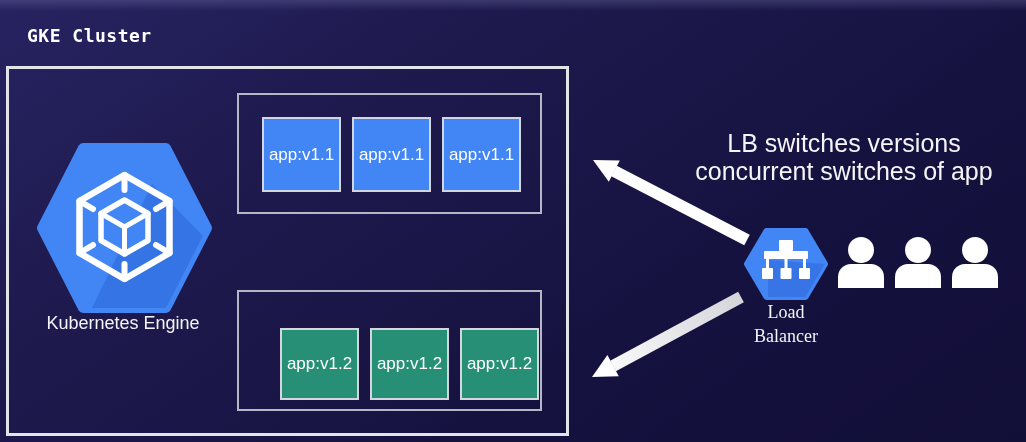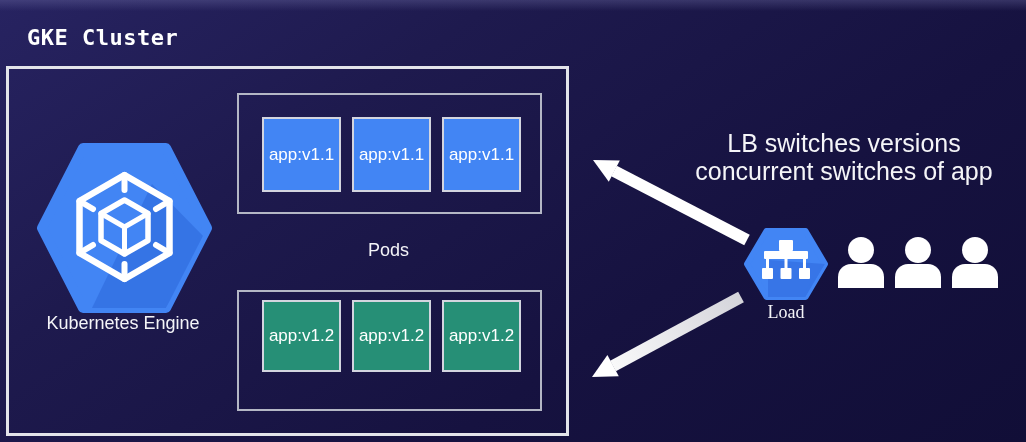--- a/index.html
+++ b/index.html
@@ -7,40 +7,40 @@
     position:relative;width:1026px;height:442px;overflow:hidden;
     font-family:"Liberation Sans",sans-serif;color:#ffffff;
     background:
       linear-gradient(180deg, rgba(125,125,180,0.30) 0px, rgba(125,125,180,0) 11px),
       linear-gradient(145deg,#272361 0%,#1e1a4e 30%,#161240 65%,#110e37 100%);
   }
   .abs{position:absolute;}
   .diagram-title{
     left:27px;top:25px;
     font-family:"DejaVu Sans Mono","Liberation Mono",monospace;
-    font-weight:700;font-size:22px;letter-spacing:.5px;color:#ffffff;
+    font-weight:700;font-size:18px;letter-spacing:.5px;color:#ffffff;
   }
   .cluster-box{
     left:6px;top:66px;width:557px;height:364px;
     border:3px solid #e3e4ea;
   }
   .pods-box{
     width:301px;height:117px;left:237px;
     border:2px solid #b4b7c5;
   }
   .pods-box-v11{top:93px;}
   .pods-box-v12{top:290px;}
   .pod{
     width:75px;height:71px;top:117px;
     border:2px solid #d3d5df;
     display:flex;align-items:center;justify-content:center;
     font-size:17px;color:#ffffff;
   }
   .pod-v11{background:#4285f4;}
-  .pod-v12{background:#268f76;top:300px;height:68px;}
+  .pod-v12{background:#268f76;top:328px;height:68px;margin-left:18px;}
   .pod-c1{left:262px;} .pod-c2{left:352px;} .pod-c3{left:442px;}
   .pods-label{left:237px;top:240px;width:303px;text-align:center;font-size:18px;color:#f4f4f8;}
   .ke-label{left:30px;top:313px;width:186px;text-align:center;font-size:18px;color:#f4f4f8;}
   .lb-label{left:736px;top:300px;width:100px;text-align:center;font-size:18px;line-height:24px;color:#f4f4f8;font-family:Liberation Serif, serif;}
   .annotation{left:668px;top:129px;width:352px;text-align:center;font-size:25px;line-height:28px;color:#f5f5f8;}
   .icon-layer{left:0;top:0;width:1026px;height:442px;pointer-events:none;}
 </style>
 </head>
 <body>
 
@@ -54,36 +54,36 @@
   <div class="abs pod pod-v11 pod-c1">
     <span>app:v1.1</span>
   </div>
   <div class="abs pod pod-v11 pod-c2">
     <span>app:v1.1</span>
   </div>
   <div class="abs pod pod-v11 pod-c3">
     <span>app:v1.1</span>
   </div>
 
-  <div class="abs pods-label">Pods</div>
 
   <div class="abs pods-box pods-box-v12"></div>
   <div class="abs pod pod-v12 pod-c1">
     <span>app:v1.2</span>
   </div>
   <div class="abs pod pod-v12 pod-c2">
     <span>app:v1.2</span>
   </div>
   <div class="abs pod pod-v12 pod-c3">
     <span>app:v1.2</span>
   </div>
 
   <div class="abs ke-label">Kubernetes Engine</div>
   <div class="abs lb-label">
     <div>Load</div>
+    <div>Balancer</div>
   </div>
   <div class="abs annotation">
     <div>LB switches versions</div>
     <div>concurrent switches of app</div>
   </div>
 
   <svg class="abs icon-layer" width="1026" height="442" viewBox="0 0 1026 442">
     <defs>
       <clipPath id="keClip">
         <polygon points="42,228 83,148 166,148 207,228 166,308 83,308"></polygon>

